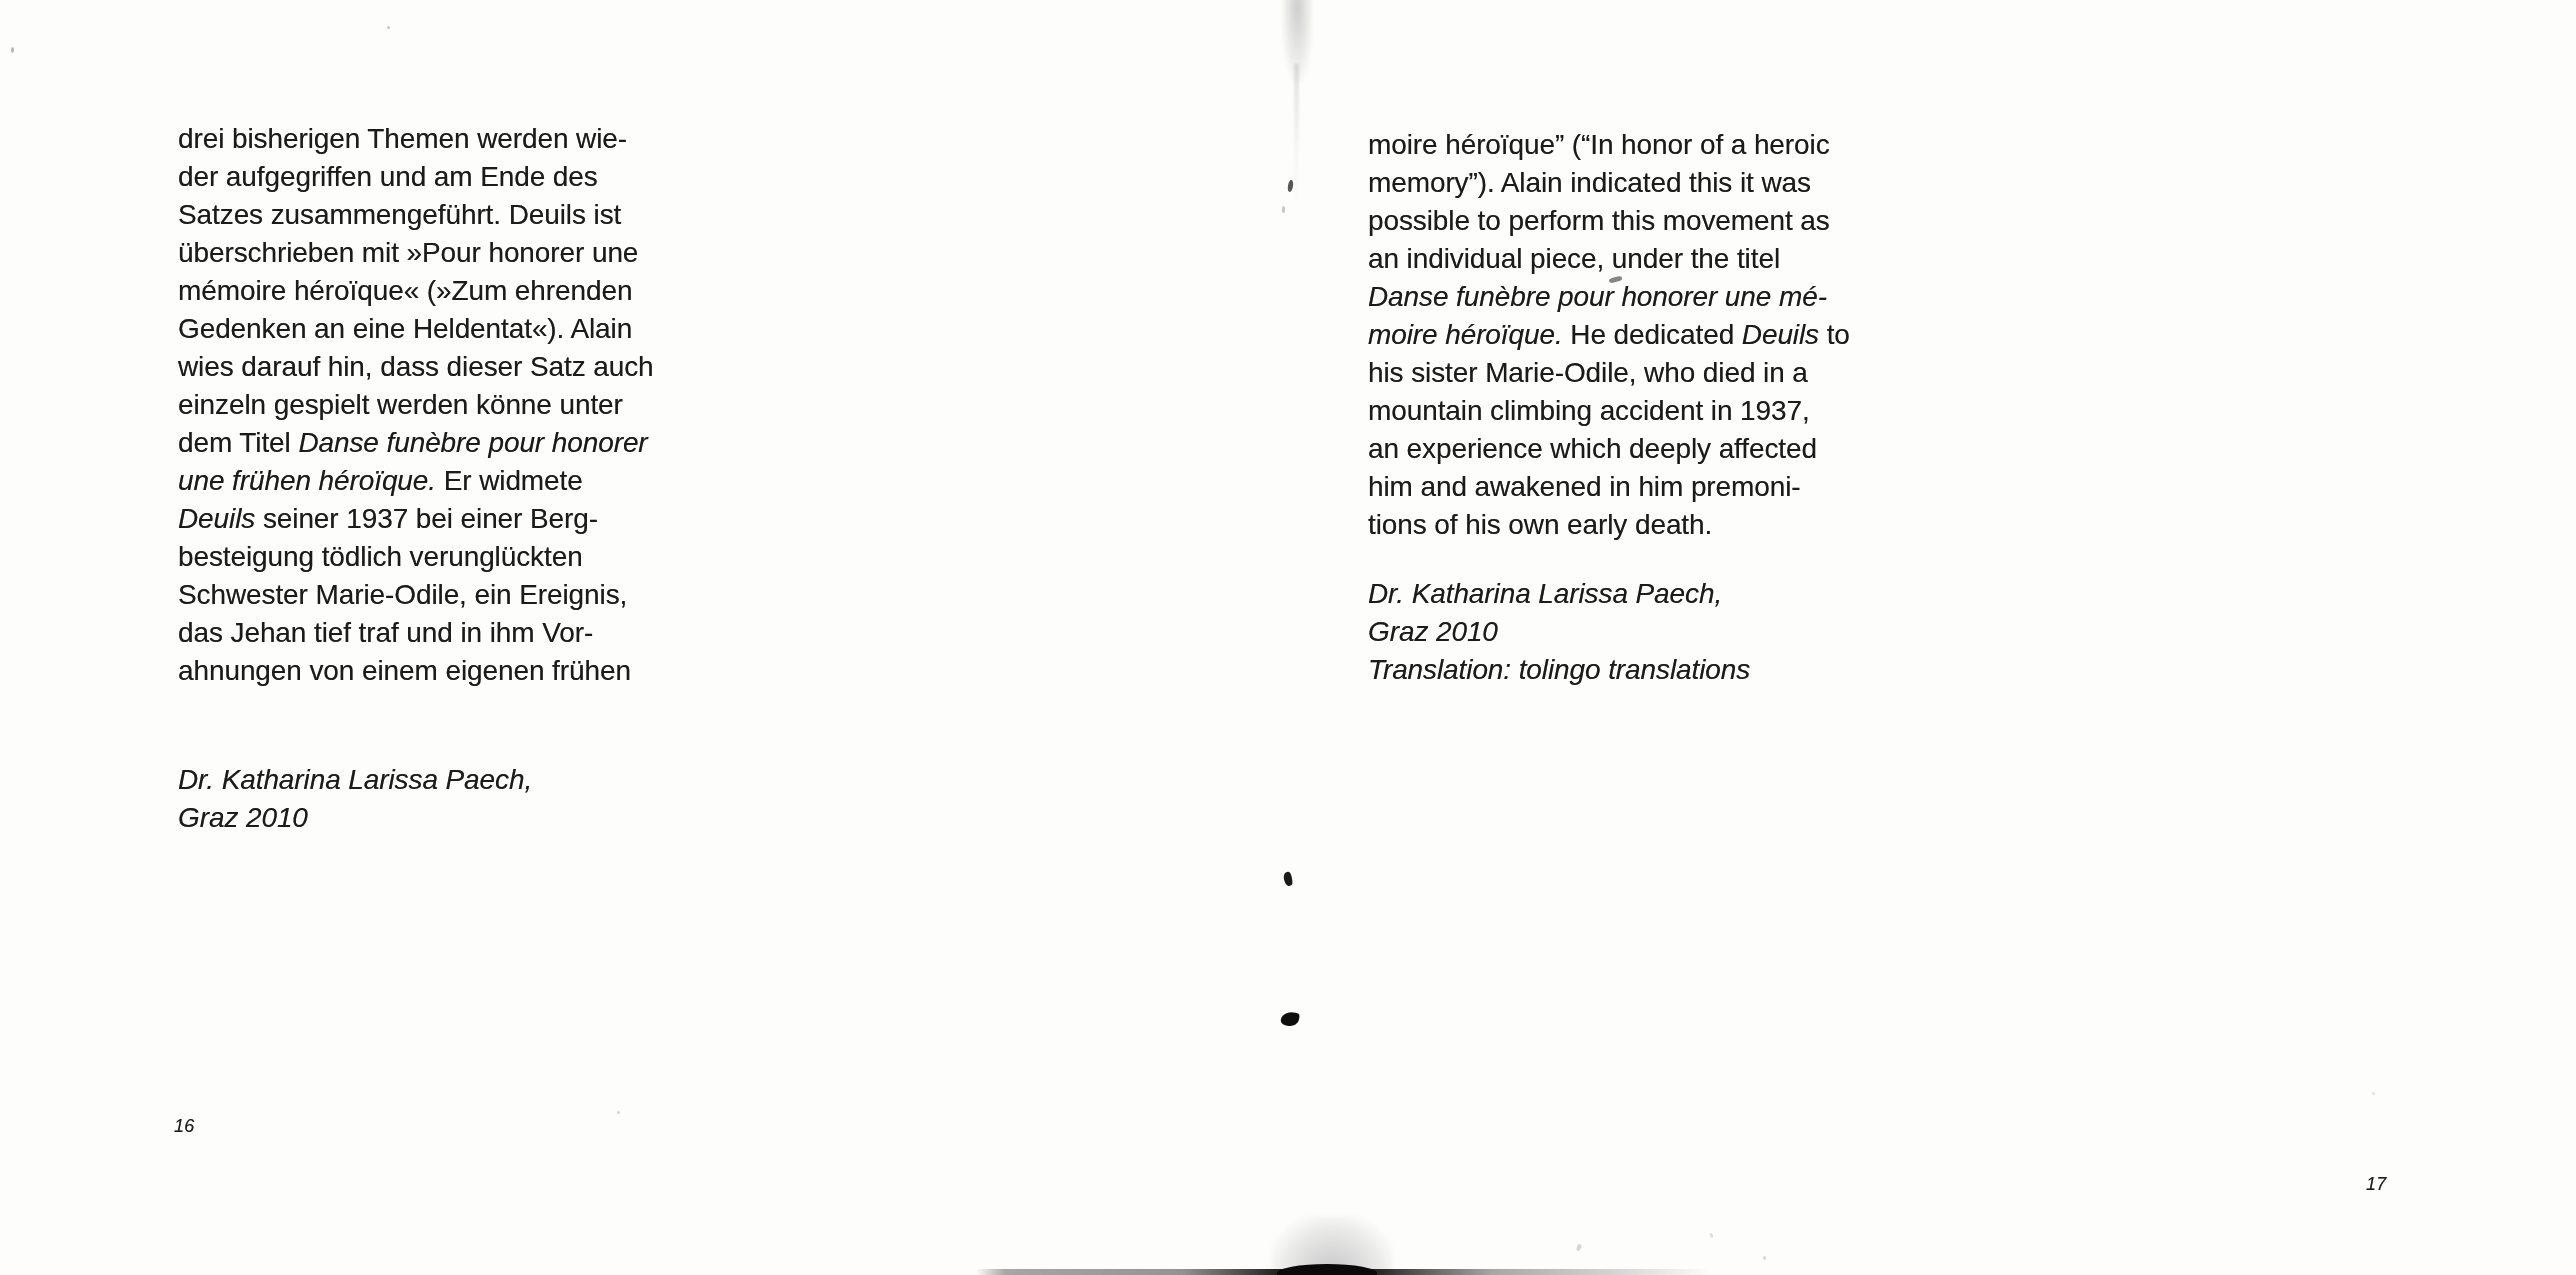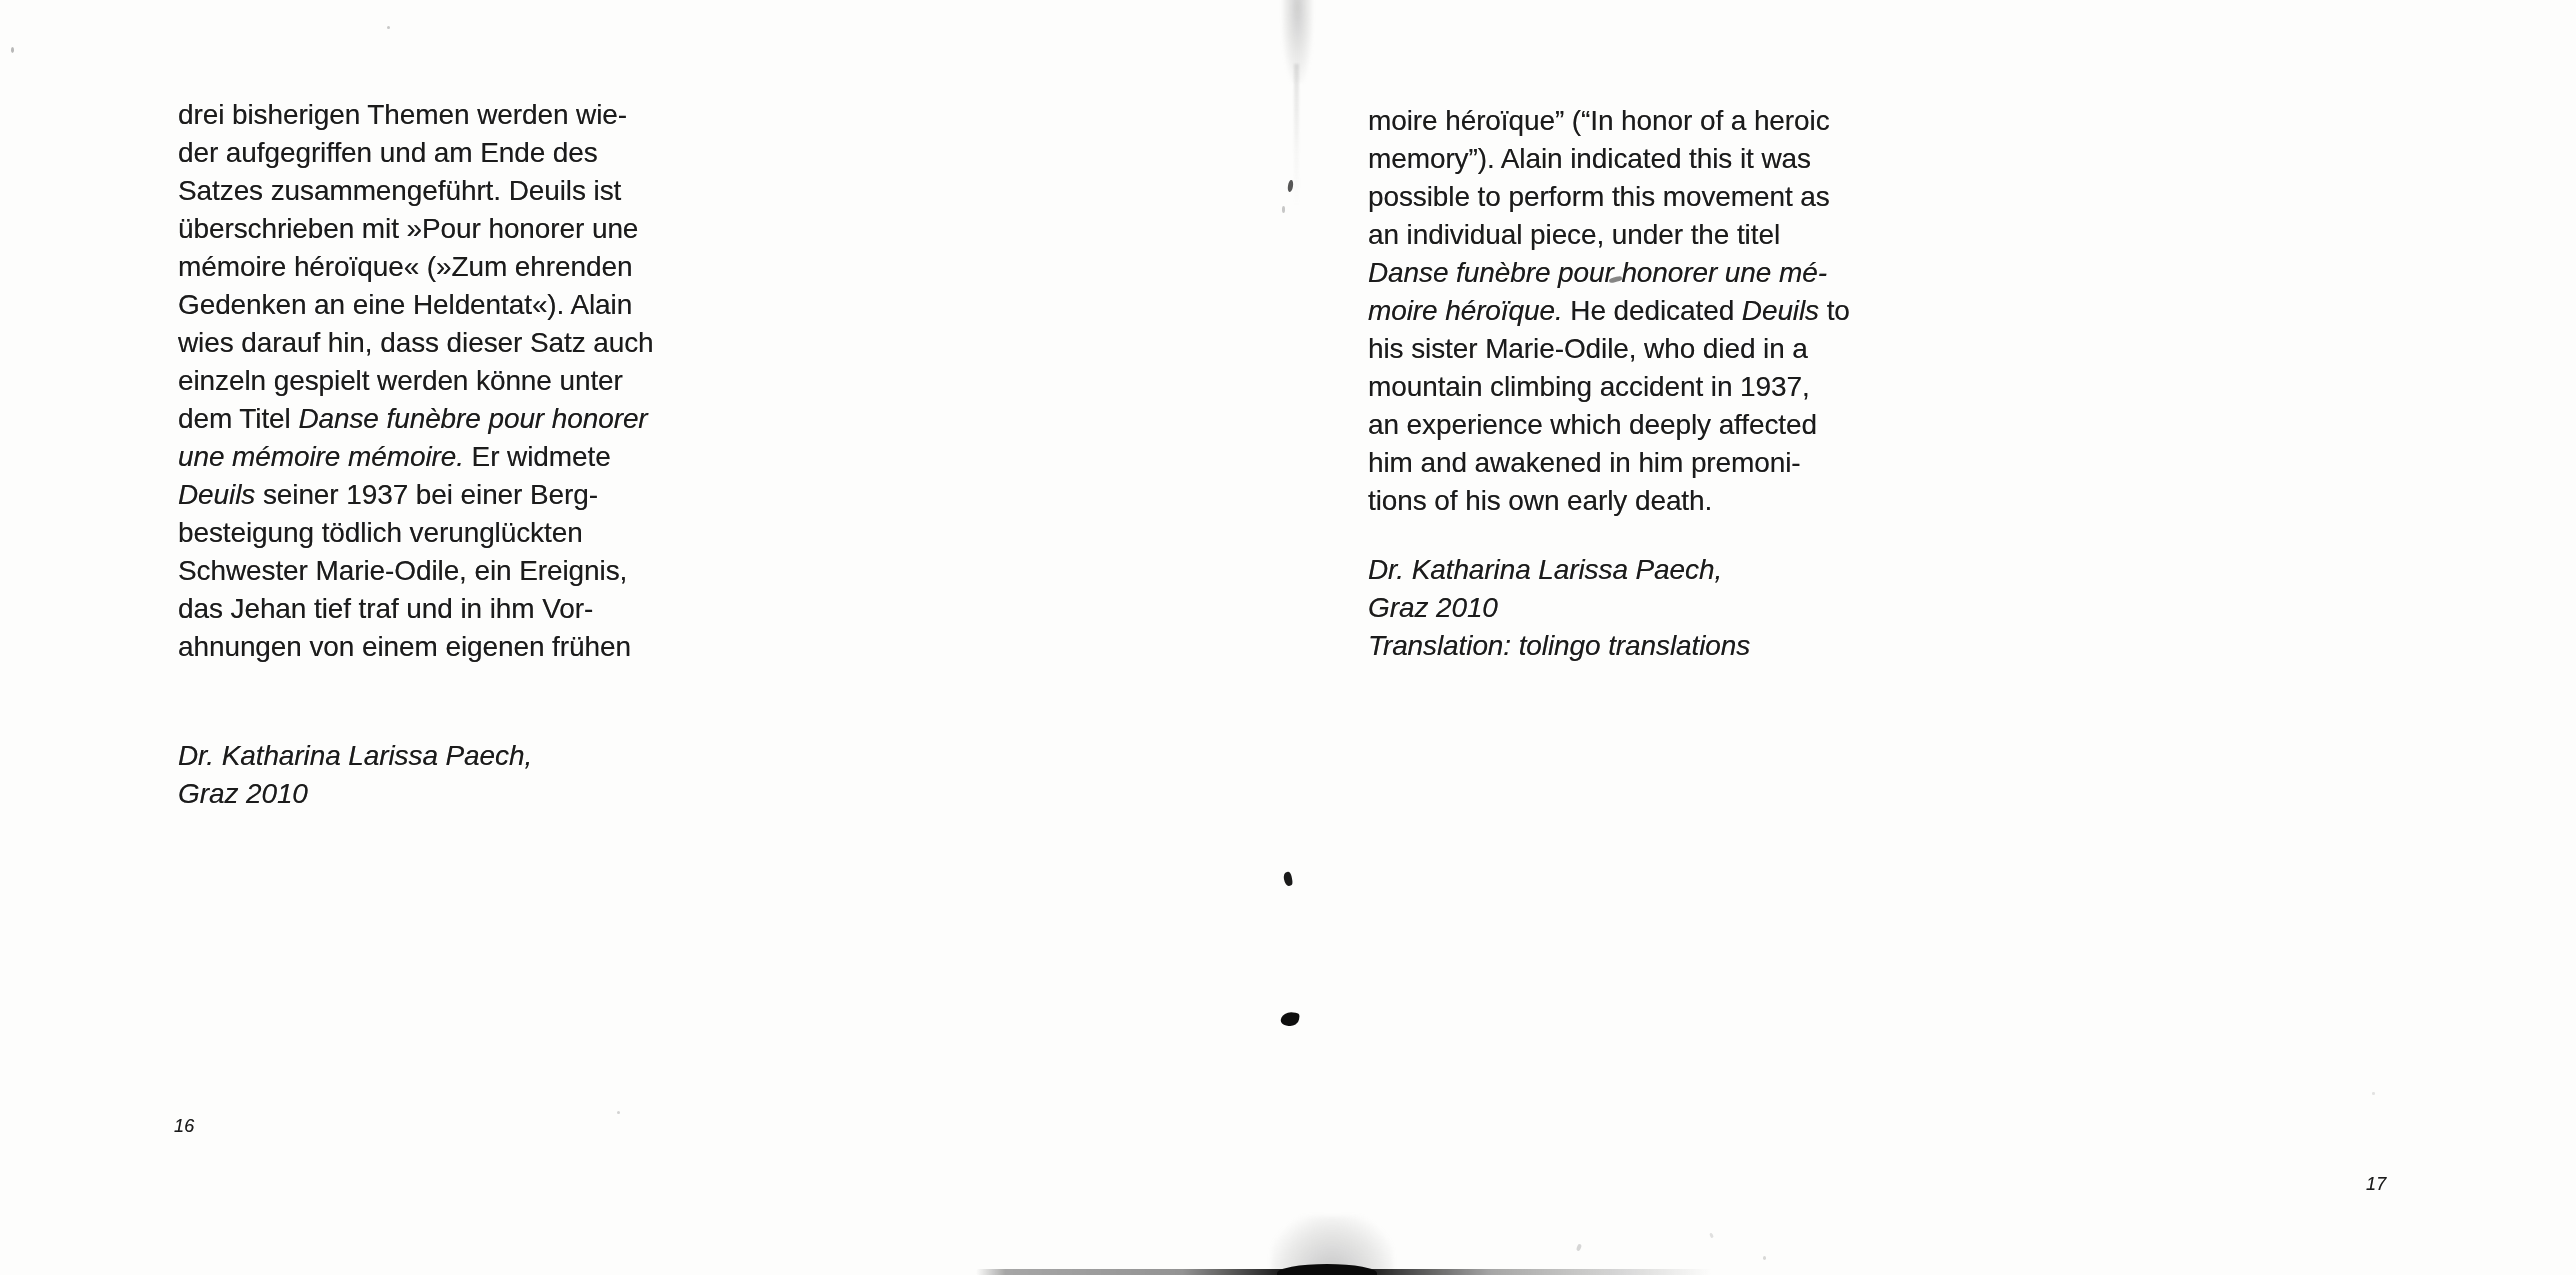--- a/index.html
+++ b/index.html
@@ -16,20 +16,21 @@
     font-family: "Liberation Sans", "DejaVu Sans", sans-serif;
     color: #1b1b1b;
   }
   .textblock {
     position: absolute;
     font-size: 28px;
     line-height: 38px;
     letter-spacing: -0.1px;
     white-space: nowrap;
     text-shadow: 0 0 0.4px rgba(20,20,20,0.55);
+    margin-top: 24px;
   }
   .tl { height: 38px; }
   .it { font-style: italic; }
   .sig { font-style: italic; }
   .pagenum {
     position: absolute;
     font-size: 18px;
     letter-spacing: 0.3px;
     text-shadow: 0 0 0.4px rgba(20,20,20,0.5);
     font-style: italic;
@@ -117,21 +118,21 @@
     <div class="textblock" style="left:178px; top:96px;">
         <div class="tl"><span>drei bisherigen Themen werden wie-</span></div>
         <div class="tl"><span>der aufgegriffen und am Ende des</span></div>
         <div class="tl"><span>Satzes zusammengeführt. Deuils ist</span></div>
         <div class="tl"><span>überschrieben mit »Pour honorer une</span></div>
         <div class="tl"><span>mémoire héroïque« (»Zum ehrenden</span></div>
         <div class="tl"><span>Gedenken an eine Heldentat«). Alain</span></div>
         <div class="tl"><span>wies darauf hin, dass dieser Satz auch</span></div>
         <div class="tl"><span>einzeln gespielt werden könne unter</span></div>
         <div class="tl"><span>dem Titel </span><span class="it">Danse funèbre pour honorer</span></div>
-        <div class="tl"><span class="it">une mémoire mémoire.</span><span> Er widmete</span></div>
+        <div class="tl"><span class="it">une frühen héroïque.</span><span> Er widmete</span></div>
         <div class="tl"><span class="it">Deuils</span><span> seiner 1937 bei einer Berg-</span></div>
         <div class="tl"><span>besteigung tödlich verunglückten</span></div>
         <div class="tl"><span>Schwester Marie-Odile, ein Ereignis,</span></div>
         <div class="tl"><span>das Jehan tief traf und in ihm Vor-</span></div>
         <div class="tl"><span>ahnungen von einem eigenen frühen</span></div>
       </div>
     <div class="textblock sig" style="left:178px; top:737px;">
         <div class="tl"><span>Dr. Katharina Larissa Paech,</span></div>
         <div class="tl"><span>Graz 2010</span></div>
       </div>

